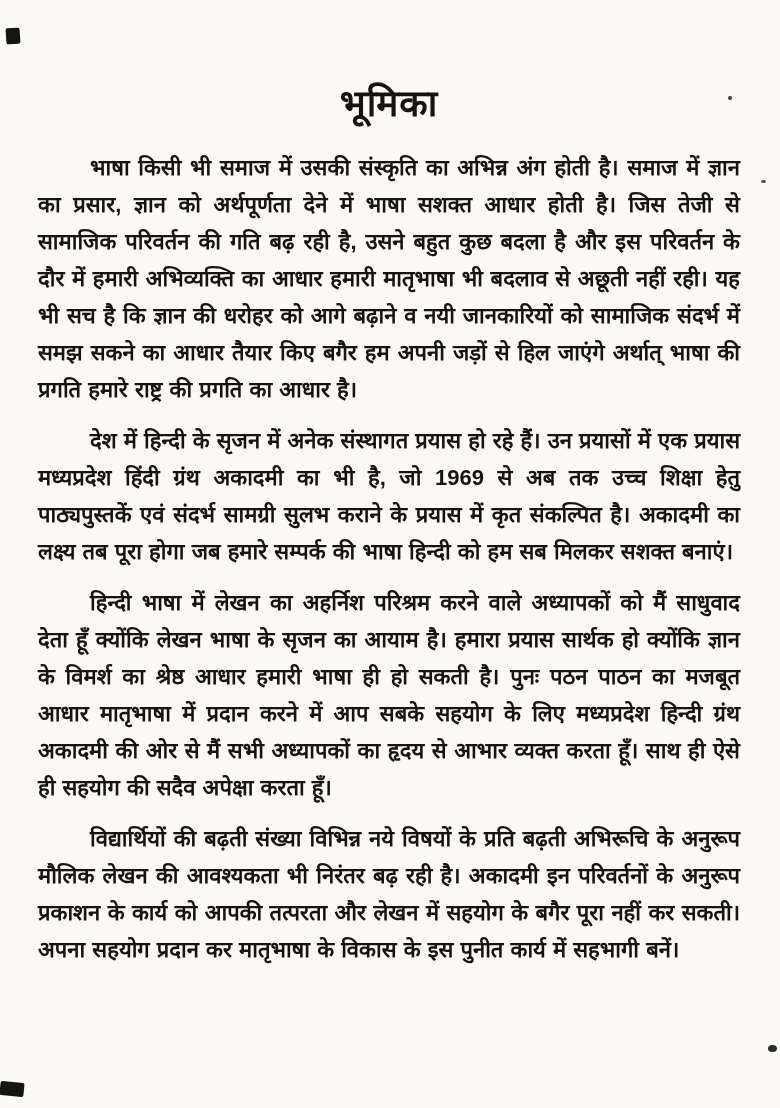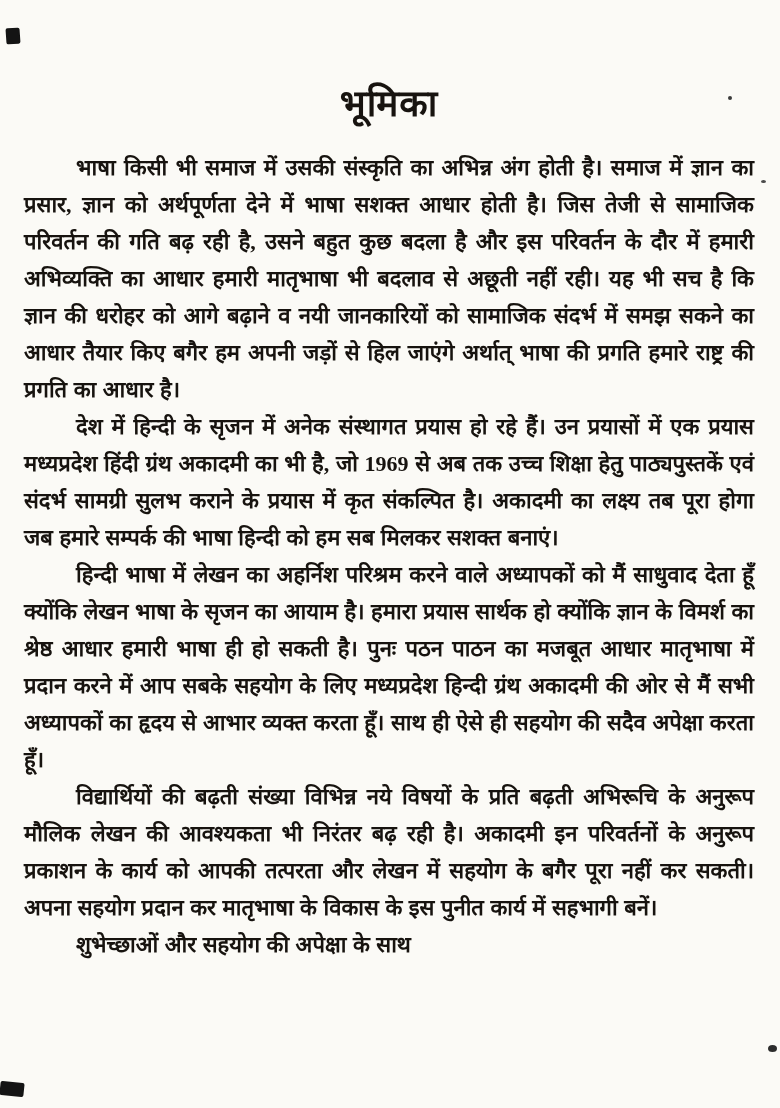--- a/index.html
+++ b/index.html
@@ -9,37 +9,37 @@
   }
   .page {
     position: relative;
     width: 780px;
     height: 1108px;
     margin: 0 auto;
     background: #fbfaf6;
     box-sizing: border-box;
     padding: 64px 26px 0 24px;
     overflow: hidden;
-    font-family: Liberation Serif, serif;
+    font-family: Liberation Sans, sans-serif;
     color: #17130f;
   }
   .title {
     text-align: center;
     font-size: 37px;
     font-weight: bold;
     margin: 12px 0 22px 0;
     letter-spacing: 1px;
   }
   .para {
     font-size: 22px;
     line-height: 37px;
     font-weight: 600;
     text-align: justify;
     text-indent: 52px;
-    margin: 0;
+    margin: 14px;
     word-spacing: 1px;
   }
   
   .mark {
     position: absolute;
     background: #141414;
   }
   .mark-tl {
     left: 6px; top: 28px;
     width: 14px; height: 16px;
@@ -84,18 +84,17 @@
 
   <p class="para">भाषा किसी भी समाज में उसकी संस्कृति का अभिन्न अंग होती है। समाज में ज्ञान का प्रसार, ज्ञान को अर्थपूर्णता देने में भाषा सशक्त आधार होती है। जिस तेजी से सामाजिक परिवर्तन की गति बढ़ रही है, उसने बहुत कुछ बदला है और इस परिवर्तन के दौर में हमारी अभिव्यक्ति का आधार हमारी मातृभाषा भी बदलाव से अछूती नहीं रही। यह भी सच है कि ज्ञान की धरोहर को आगे बढ़ाने व नयी जानकारियों को सामाजिक संदर्भ में समझ सकने का आधार तैयार किए बगैर हम अपनी जड़ों से हिल जाएंगे अर्थात् भाषा की प्रगति हमारे राष्ट्र की प्रगति का आधार है।</p>
 
   <p class="para">देश में हिन्दी के सृजन में अनेक संस्थागत प्रयास हो रहे हैं। उन प्रयासों में एक प्रयास मध्यप्रदेश हिंदी ग्रंथ अकादमी का भी है, जो 1969 से अब तक उच्च शिक्षा हेतु पाठ्यपुस्तकें एवं संदर्भ सामग्री सुलभ कराने के प्रयास में कृत संकल्पित है। अकादमी का लक्ष्य तब पूरा होगा जब हमारे सम्पर्क की भाषा हिन्दी को हम सब मिलकर सशक्त बनाएं।</p>
 
   <p class="para">हिन्दी भाषा में लेखन का अहर्निश परिश्रम करने वाले अध्यापकों को मैं साधुवाद देता हूँ क्योंकि लेखन भाषा के सृजन का आयाम है। हमारा प्रयास सार्थक हो क्योंकि ज्ञान के विमर्श का श्रेष्ठ आधार हमारी भाषा ही हो सकती है। पुनः पठन पाठन का मजबूत आधार मातृभाषा में प्रदान करने में आप सबके सहयोग के लिए मध्यप्रदेश हिन्दी ग्रंथ अकादमी की ओर से मैं सभी अध्यापकों का हृदय से आभार व्यक्त करता हूँ। साथ ही ऐसे ही सहयोग की सदैव अपेक्षा करता हूँ।</p>
 
   <p class="para">विद्यार्थियों की बढ़ती संख्या विभिन्न नये विषयों के प्रति बढ़ती अभिरूचि के अनुरूप मौलिक लेखन की आवश्यकता भी निरंतर बढ़ रही है। अकादमी इन परिवर्तनों के अनुरूप प्रकाशन के कार्य को आपकी तत्परता और लेखन में सहयोग के बगैर पूरा नहीं कर सकती। अपना सहयोग प्रदान कर मातृभाषा के विकास के इस पुनीत कार्य में सहभागी बनें।</p>
 
 
-  <p class="para">शुभेच्छाओं और सहयोग की अपेक्षा के साथ</p>
 
   <div class="mark mark-bl"></div>
   <div class="mark mark-br"></div>
 
 </div>
 
 </body></html>

